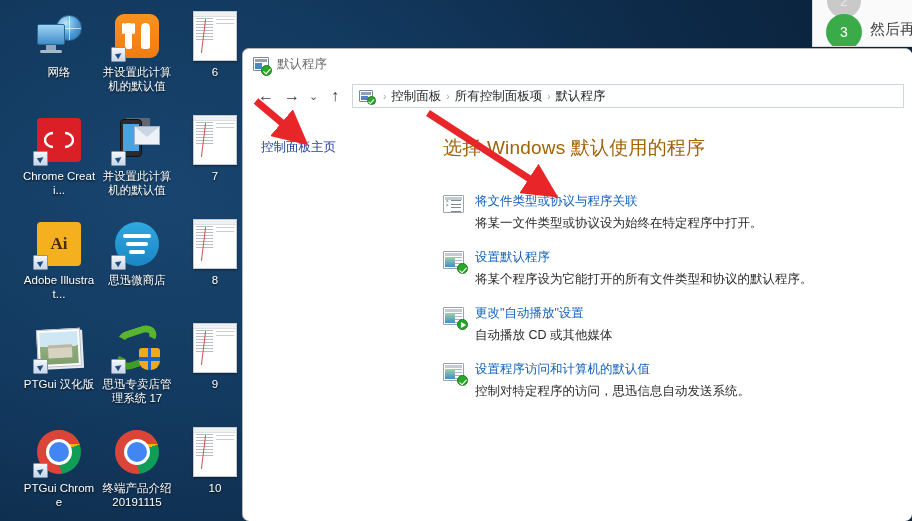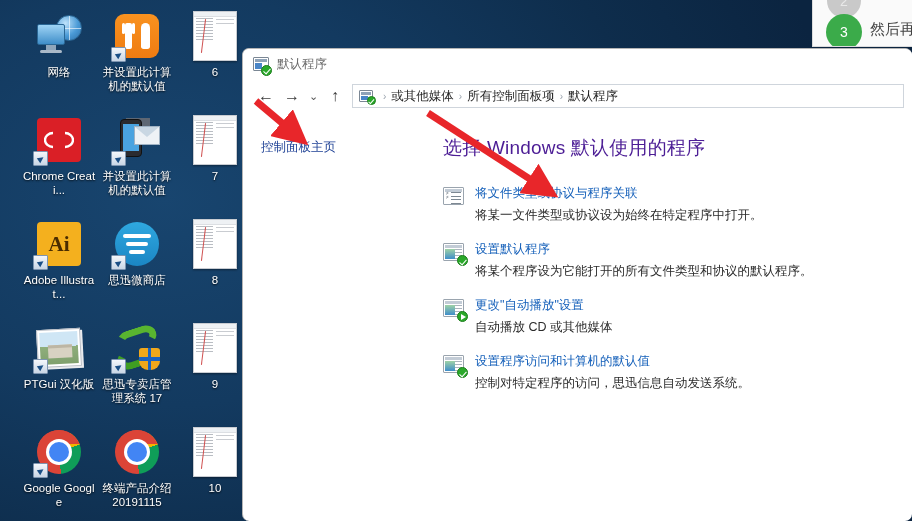--- a/index.html
+++ b/index.html
@@ -169,21 +169,21 @@
     border-top:10px solid #c9d7e3;
   }
   .ico-msg .shadow {
     position:absolute; left:13px; top:2px; width:24px; height:16px;
     background:#6b6f76; opacity:.85;
   }
 
   
   .ico-ai {
     width:44px;height:44px;background:#f4b01e;border-radius:4px;
-    color:#4a2c00; font-weight:bold; font-size:21px;
+    color:#4a2c00; font-weight:bold; font-size:17px;
     display:flex;align-items:center;justify-content:center;
     font-family:"Liberation Serif",serif;
   }
 
   
   .ico-wsd {
     width:44px;height:44px;border-radius:50%;
     background:linear-gradient(#2fa8e0,#1b86c4);
     position:relative; overflow:hidden;
   }
@@ -322,22 +322,22 @@
   #leftpane {
     width:200px; padding:26px 0 16px 18px;
   }
   #cp-home {
     color:#1c3f94; font-size:12.5px; cursor:default;
   }
   #content {
     flex:1; padding:22px 20px 0 0;
   }
   #content h1 {
-    font-size:19px; font-weight:normal; color:#4c1d95;
-    margin-bottom:24px; letter-spacing:.2px;
+    font-size:19px; font-weight:normal; color:#a16207;
+    margin-bottom:32px; letter-spacing:.2px;
   }
   .entry { display:flex; margin-bottom:17px; }
   .entry .eicon {
     width:22px;height:20px; position:relative; flex:0 0 22px;
     margin-right:10px; margin-top:2px;
   }
   .ebox {
     position:absolute; left:0;top:0; width:21px;height:18px;
     background:#fff; border:1px solid #9aa4ae; border-radius:1px;
   }
@@ -599,21 +599,21 @@
         </div>
       </div>
       <div class="dlabel">9</div>
     </div>
 
     <div class="dicon">
       <div class="glyph">
         <div class="ico-chrome"></div>
         <div class="shortcut-badge"></div>
       </div>
-      <div class="dlabel">Google Google</div>
+      <div class="dlabel">PTGui Chrome</div>
     </div>
 
     <div class="dicon">
       <div class="glyph">
         <div class="ico-chrome"></div>
       </div>
       <div class="dlabel">终端产品介绍 20191115</div>
     </div>
 
     <div class="dicon">
@@ -660,21 +660,21 @@
     <div class="navbtn">↑</div>
 
     <div id="crumbbar">
       <div class="crumb-ico">
         <div class="winbox">
             <div class="pane"></div>
           </div>
         <div class="gcheck"></div>
       </div>
       <span class="sep">›</span>
-      <span class="crumb">或其他媒体</span>
+      <span class="crumb">控制面板</span>
       <span class="sep">›</span>
       <span class="crumb">所有控制面板项</span>
       <span class="sep">›</span>
       <span class="crumb">默认程序</span>
     </div>
   </div>
 
   <div id="winbody">
     <div id="leftpane">
       <div id="cp-home">控制面板主页</div>

